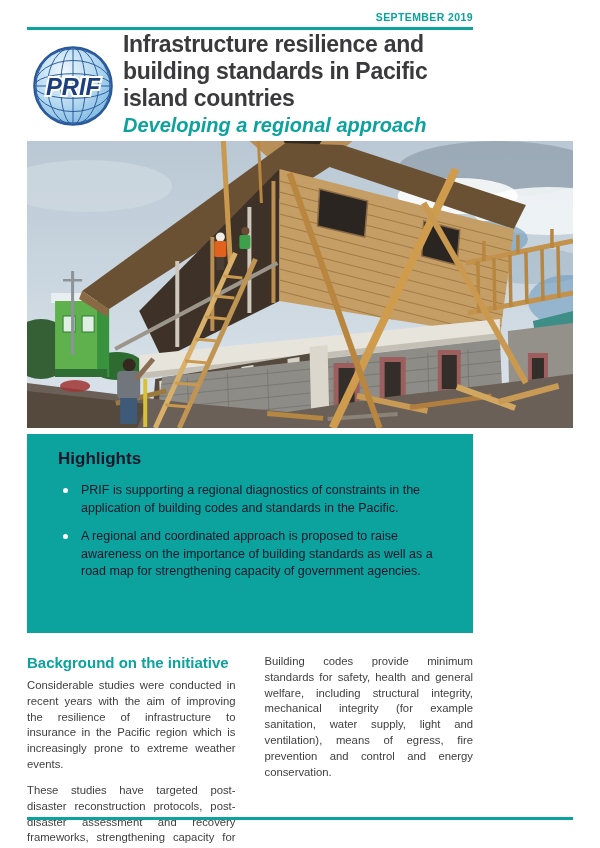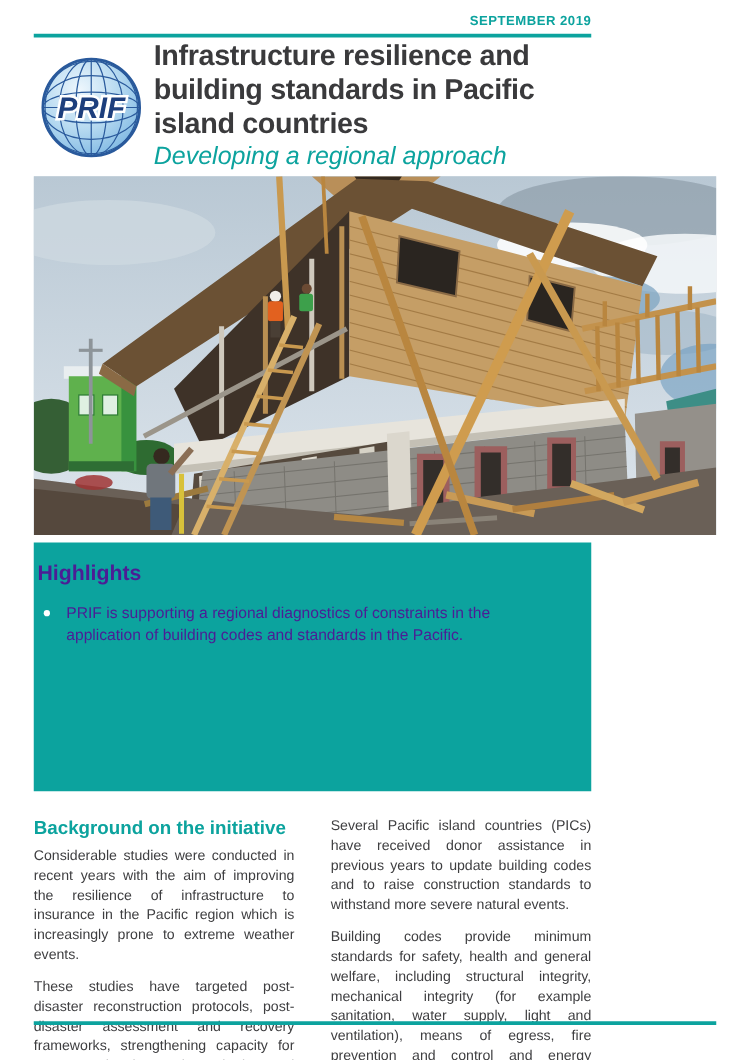--- a/index.html
+++ b/index.html
@@ -25,32 +25,32 @@
   .top-rule{height:3px;background:var(--accent);margin-top:4px;}
   .masthead{display:flex;align-items:center;margin-top:6px;height:96px;}
   .logo{flex:0 0 92px;width:92px;height:92px;display:flex;align-items:flex-end;justify-content:center;}
   .logo svg{width:88px;height:88px;}
   .title-block{flex:1;text-align:left;padding-left:4px;}
   .doc-title{
     font-size:23px;font-weight:bold;color:var(--title);
     line-height:1.18;letter-spacing:-0.3px;margin:0;
   }
   .doc-subtitle{
-    font-size:20px;font-weight:normal;font-style:italic;color:var(--accent);
+    font-size:20px;font-weight:bold;font-style:italic;color:var(--accent);
     margin-top:2px;
   }
 
   
   .photo{width:546px;height:287px;margin-top:9px;overflow:hidden;background:#bfcdd8;}
   .photo svg{display:block;width:100%;height:100%;}
 
   
   .highlights{
-    margin-top:6px;background:var(--accent);color:#4c1d95;
-    padding:15px 26px 8px 3px;min-height:199px;
+    margin-top:6px;background:var(--accent);color:#0f172a;
+    padding:15px 26px 8px 31px;min-height:199px;
   }
   .highlights-title{font-size:17px;font-weight:bold;margin:0 0 13px 0;}
   .highlights-list{list-style:none;margin:0;padding:0;}
   .highlights-list li{
     position:relative;padding-left:23px;margin-bottom:11px;
     font-size:12.5px;font-weight:normal;line-height:1.4;
   }
   .highlights-list li .dot{
     position:absolute;left:5px;top:6px;width:5px;height:5px;border-radius:50%;background:#fff;
   }
@@ -271,31 +271,31 @@
         <rect x="90" y="230" width="23" height="28" rx="4" fill="#70767c"></rect>
         <line x1="109" y1="238" x2="126" y2="218" stroke="#8a6e55" stroke-width="5"></line>
         <rect x="93" y="257" width="17" height="26" fill="#3e5a78"></rect>
       </svg>
     </div>
 
     <div class="highlights">
       <h2 class="highlights-title">Highlights</h2>
       <ul class="highlights-list">
         <li><span class="dot"></span><span>PRIF is supporting a regional diagnostics of constraints in the application of building codes and standards in the Pacific.</span></li>
+        <li><span class="dot"></span><span>A regional and coordinated approach is proposed to raise awareness on the importance of building standards as well as a road map for strengthening capacity of government agencies.</span></li>
       </ul>
     </div>
 
     <div class="columns">
       <div class="col">
         <h3 class="col-heading">Background on the initiative</h3>
         <p class="body-text">Considerable studies were conducted in recent years with the aim of improving the resilience of infrastructure to insurance in the Pacific region which is increasingly prone to extreme weather events.</p>
         <p class="body-text">These studies have targeted post-disaster reconstruction protocols, post-disaster assessment and recovery frameworks, strengthening capacity for recovery planning and monitoring and disaster insurance provision.</p>
       </div>
       <div class="col">
-        <p class="body-text">Several Pacific island countries (PICs) have received donor assistance in previous years to update building codes and to raise construction standards to withstand more severe natural events.</p>
         <p class="body-text">Building codes provide minimum standards for safety, health and general welfare, including structural integrity, mechanical integrity (for example sanitation, water supply, light and ventilation), means of egress, fire prevention and control and energy conservation.</p>
       </div>
     </div>
 
   </div>
 
   <div class="footer-rule"></div>
 </div>
 
 </body></html>

